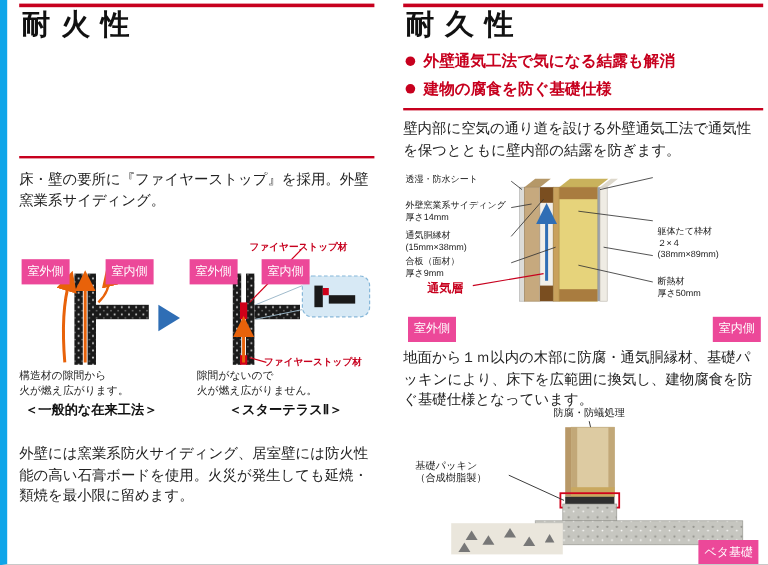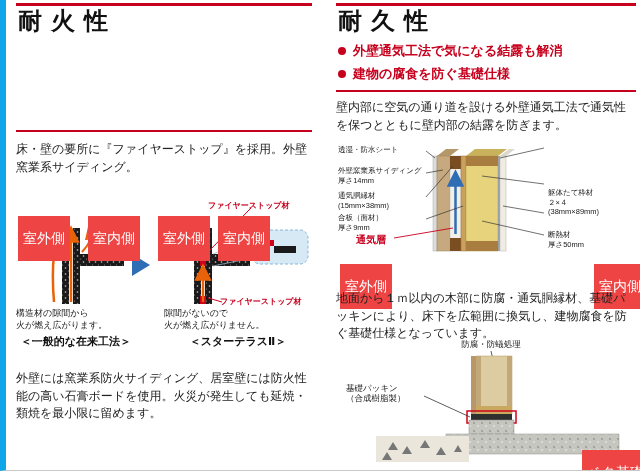--- a/index.html
+++ b/index.html
@@ -7,25 +7,25 @@
         font-family:"Liberation Sans","DejaVu Sans",sans-serif;color:#222;
         border-left:6px solid #0ea5e9;border-bottom:1px solid #c9c9c9;box-sizing:border-box;}
   .abs{position:absolute;}
   .rule{background:#c7001e;}
   .sec-title{font-size:24px;font-weight:bold;letter-spacing:9px;color:#111;line-height:26px;}
   .bullet{position:relative;padding-left:17px;color:#c7001e;font-weight:bold;
           font-size:13px;line-height:18px;margin-bottom:5px;}
   .bullet .mark{position:absolute;left:2px;top:5px;width:8px;height:8px;border-radius:50%;
           background:#c7001e;}
   .body-text{font-size:12px;line-height:17.5px;color:#222;}
-  .badge{display:inline-block;background:#ef4444;color:#fff;font-size:14px;line-height:13px;
-         padding:16px 5px;white-space:nowrap;}
+  .badge{display:inline-block;background:#ec4899;color:#fff;font-size:10px;line-height:13px;
+         padding:4px 5px;white-space:nowrap;}
   .small-label{font-size:7.5px;line-height:9.5px;color:#1a1a1a;white-space:pre-line;}
   .caption{font-size:9px;line-height:11.5px;color:#1a1a1a;white-space:pre-line;}
-  .dname{font-size:11px;font-weight:bold;color:#111;text-align:center;}
+  .dname{font-size:11px;font-weight:bold;color:#111;text-align:center;font-family:Liberation Serif, serif;}
   .fs-label{color:#c7001e;font-size:8px;font-weight:bold;white-space:nowrap;}
   .air-label{color:#c7001e;font-size:10px;font-weight:bold;}
 </style>
 </head>
 <body>
 
 <div class="page">
 
   <div class="abs rule" style="left:10px;top:3px;width:296px;height:3px;"></div>
   <div class="abs sec-title" style="left:12px;top:8px;">耐火性</div>

